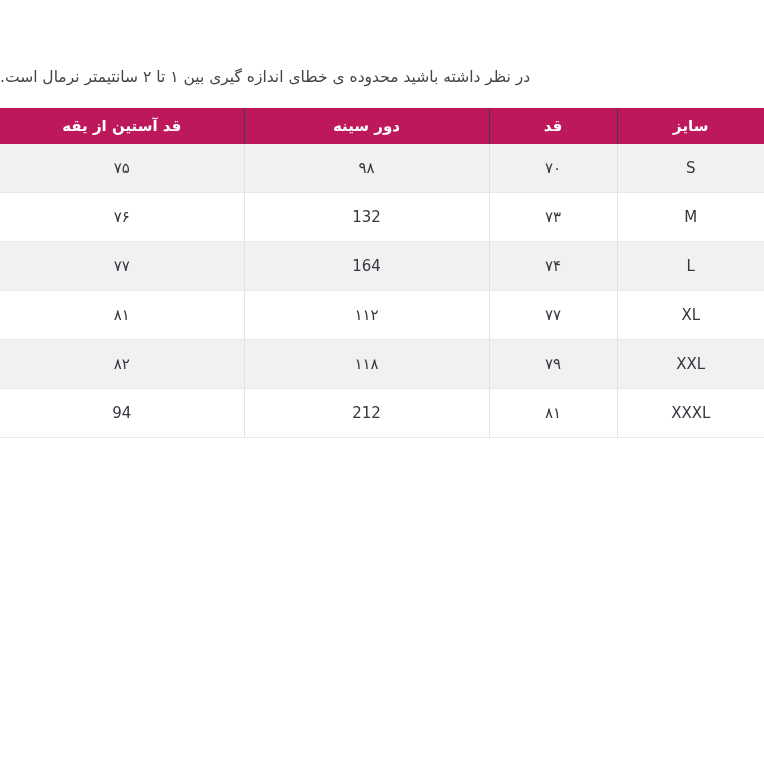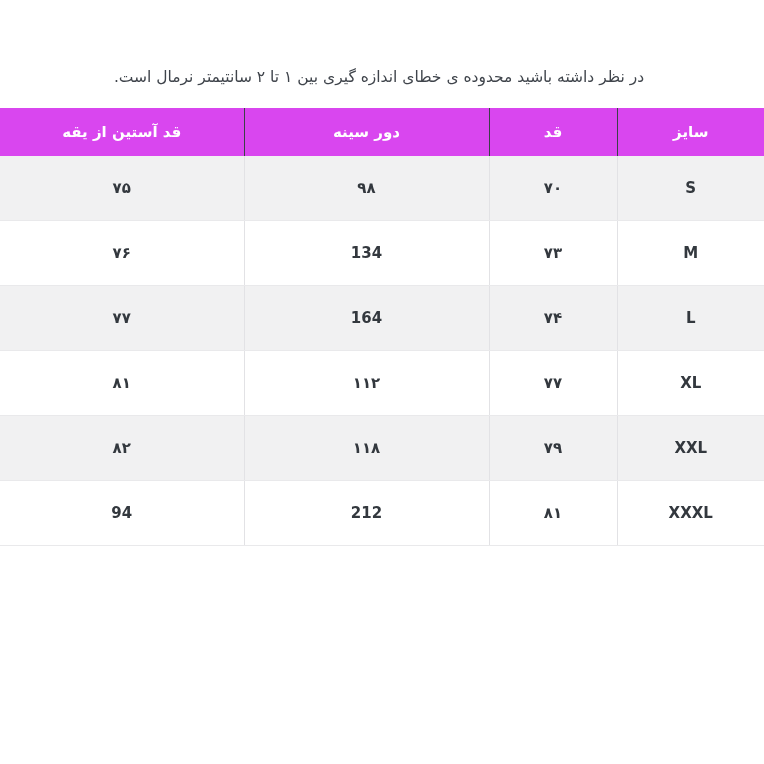--- a/index.html
+++ b/index.html
@@ -15,62 +15,62 @@
     direction: rtl;
   }
   .page {
     width: 764px;
     height: 764px;
     background: #ffffff;
     box-sizing: border-box;
   }
   .note-block {
     padding: 62px 6px 0 0;
-    text-align: center;
+    text-align: left;
     direction: rtl;
   }
   .note-line {
     font-size: 15.5px;
     line-height: 30px;
     color: #3f444b;
   }
   .size-table {
     width: 764px;
     margin-top: 16px;
     border-collapse: collapse;
     table-layout: fixed;
     direction: rtl;
   }
   .size-table col.col-size   { width: 147px; }
   .size-table col.col-ghad   { width: 128px; }
   .size-table col.col-chest  { width: 245px; }
   .size-table col.col-sleeve { width: 244px; }
 
   .size-table thead th {
-    background: #d946ef;
+    background: #be185d;
     color: #ffffff;
-    height: 48px;
+    height: 36px;
     font-size: 15px;
     font-weight: bold;
     text-align: center;
     vertical-align: middle;
     padding: 0;
   }
   .size-table thead th:not(:last-child) {
     border-left: 1px solid #3c4147;
     margin-top: 48px;
   }
   .size-table tbody td {
     height: 48px;
     text-align: center;
     vertical-align: middle;
     font-size: 15px;
-    font-weight: bold;
+    font-weight: normal;
     color: #33383e;
-    padding: 8px;
+    padding: 0;
     border-bottom: 1px solid #e9e9eb;
   }
   .size-table tbody td:not(:last-child) {
     border-left: 1px solid #e2e2e5;
     margin-top: 36px;
   }
   .size-table tbody tr:nth-child(odd) {
     background: #f1f1f2;
   }
   .size-table tbody tr:nth-child(even) {
@@ -104,21 +104,21 @@
     <tbody>
       <tr>
         <td>S</td>
         <td>۷۰</td>
         <td>۹۸</td>
         <td>۷۵</td>
       </tr>
       <tr>
         <td>M</td>
         <td>۷۳</td>
-        <td>134</td>
+        <td>132</td>
         <td>۷۶</td>
       </tr>
       <tr>
         <td>L</td>
         <td>۷۴</td>
         <td>164</td>
         <td>۷۷</td>
       </tr>
       <tr>
         <td>XL</td>

